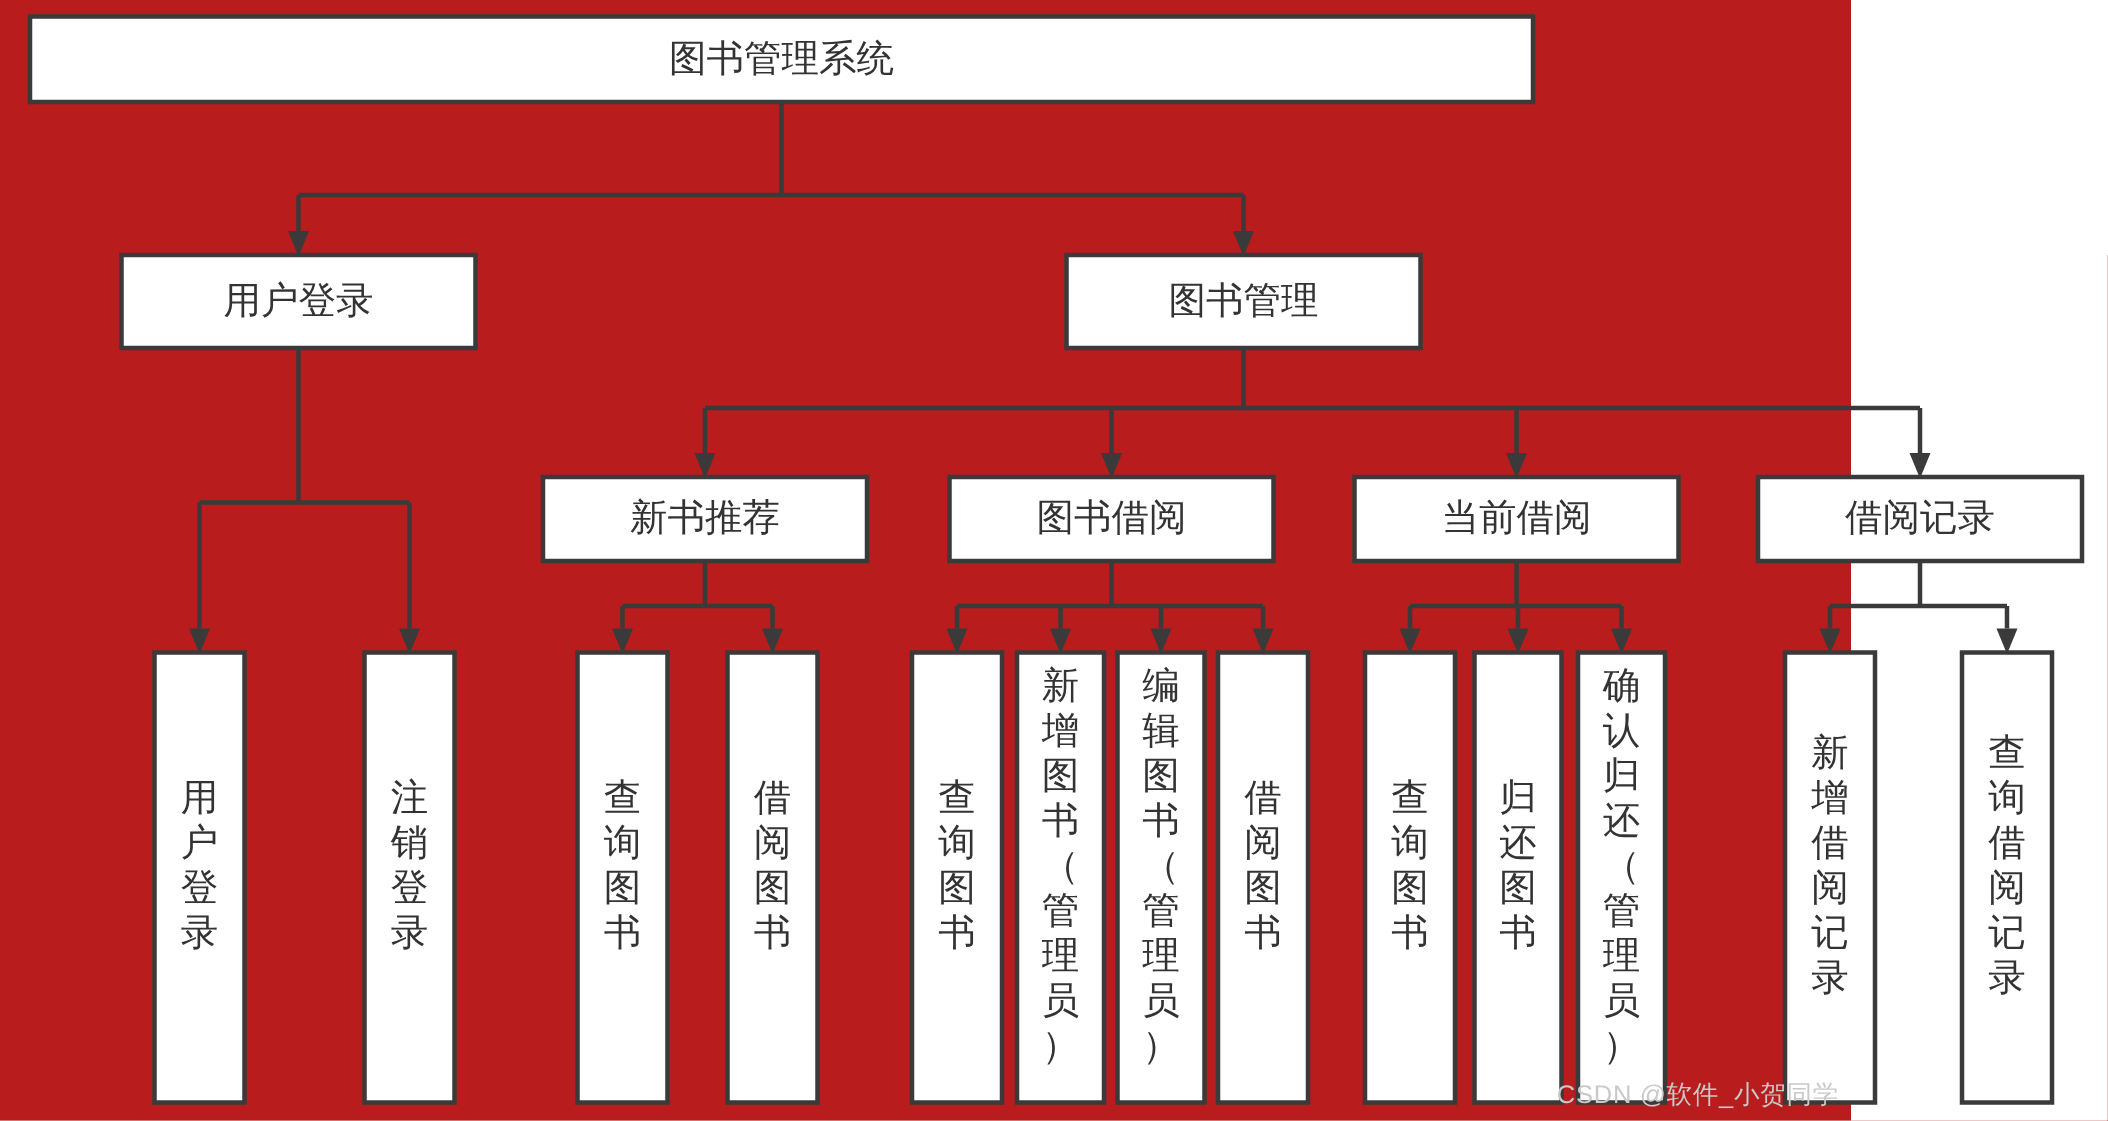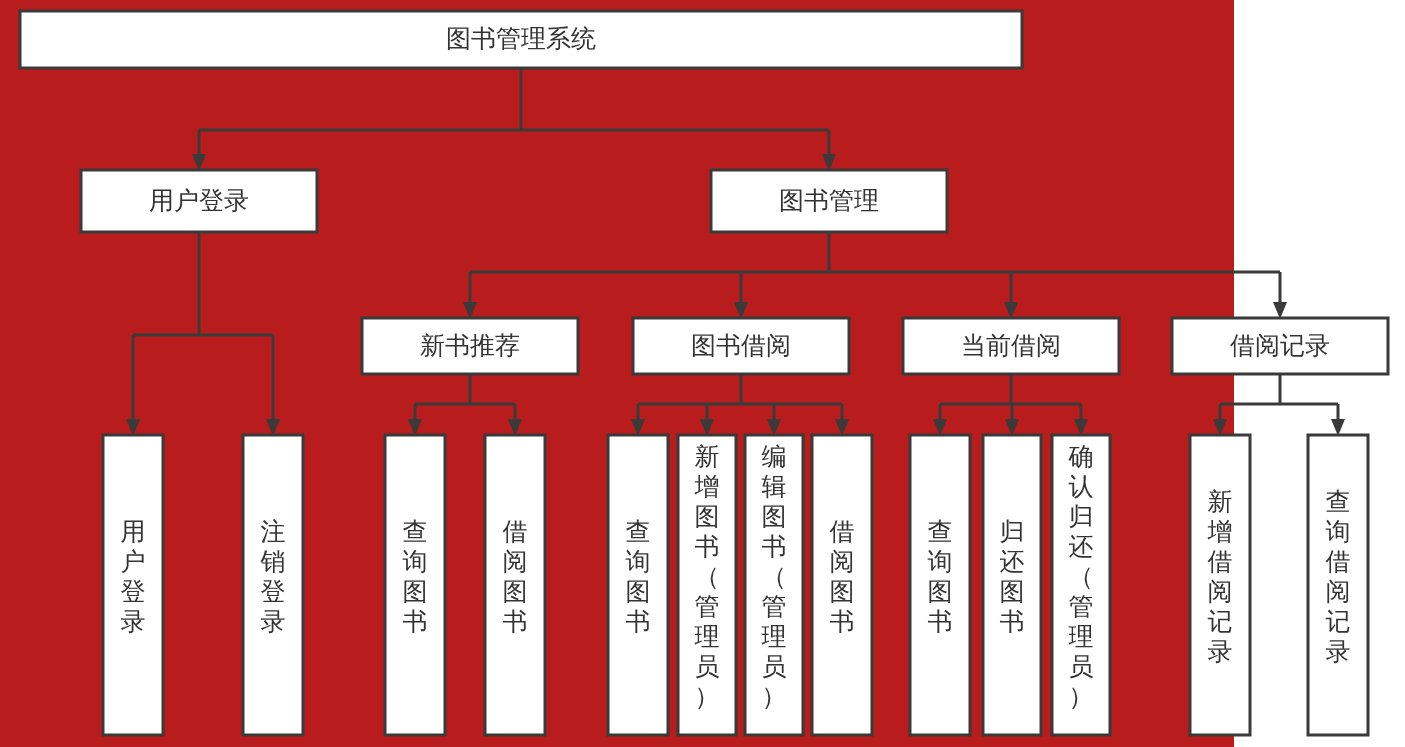--- a/index.html
+++ b/index.html
@@ -167,13 +167,14 @@
         <g>
           <rect x="1190" y="435" width="60" height="300" class="box-rect"></rect>
           <text x="1220" class="leaf-label" text-anchor="middle"><tspan x="1220" y="510">新</tspan><tspan x="1220" y="540">增</tspan><tspan x="1220" y="570">借</tspan><tspan x="1220" y="600">阅</tspan><tspan x="1220" y="630">记</tspan><tspan x="1220" y="660">录</tspan></text>
         </g>
         <g>
           <rect x="1308" y="435" width="60" height="300" class="box-rect"></rect>
           <text x="1338" class="leaf-label" text-anchor="middle"><tspan x="1338" y="510">查</tspan><tspan x="1338" y="540">询</tspan><tspan x="1338" y="570">借</tspan><tspan x="1338" y="600">阅</tspan><tspan x="1338" y="630">记</tspan><tspan x="1338" y="660">录</tspan></text>
         </g>
       </g>
   </svg>
+  <div class="watermark">CSDN @软件_小贺同学</div>
 </div>
 
 </body></html>

